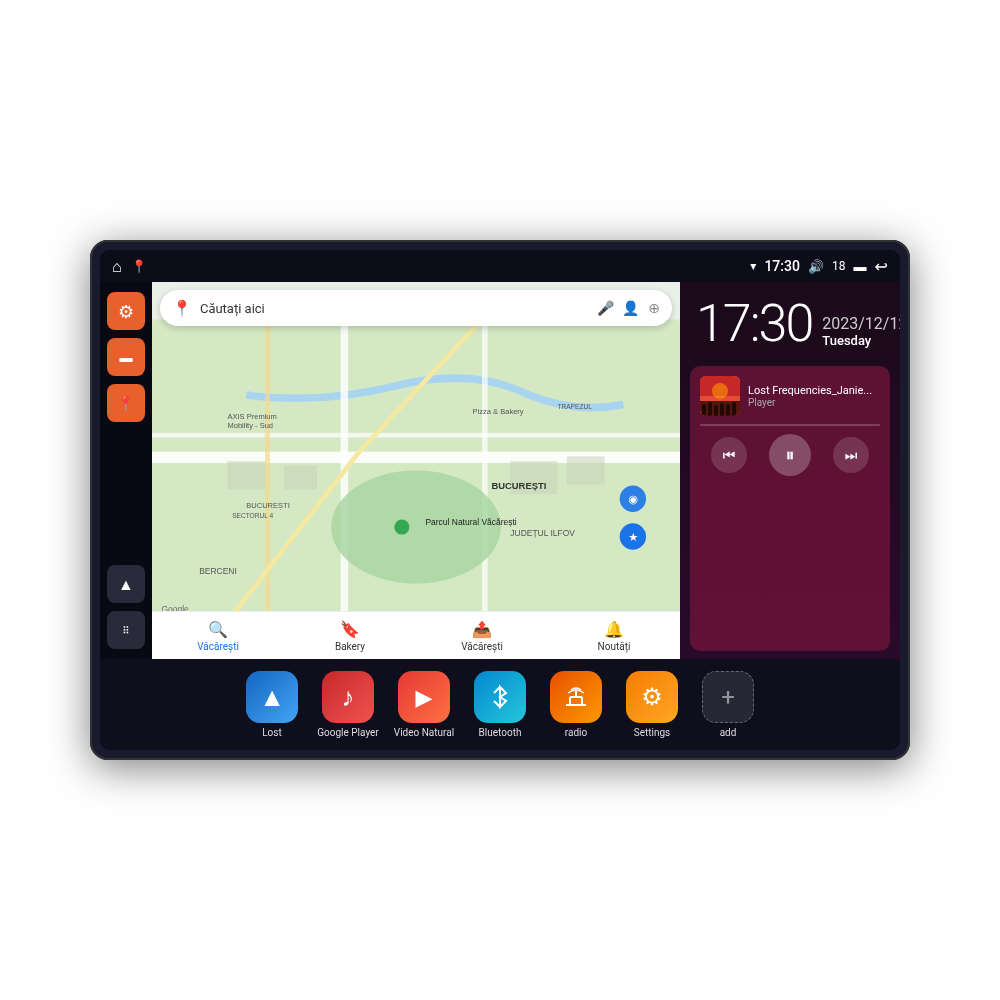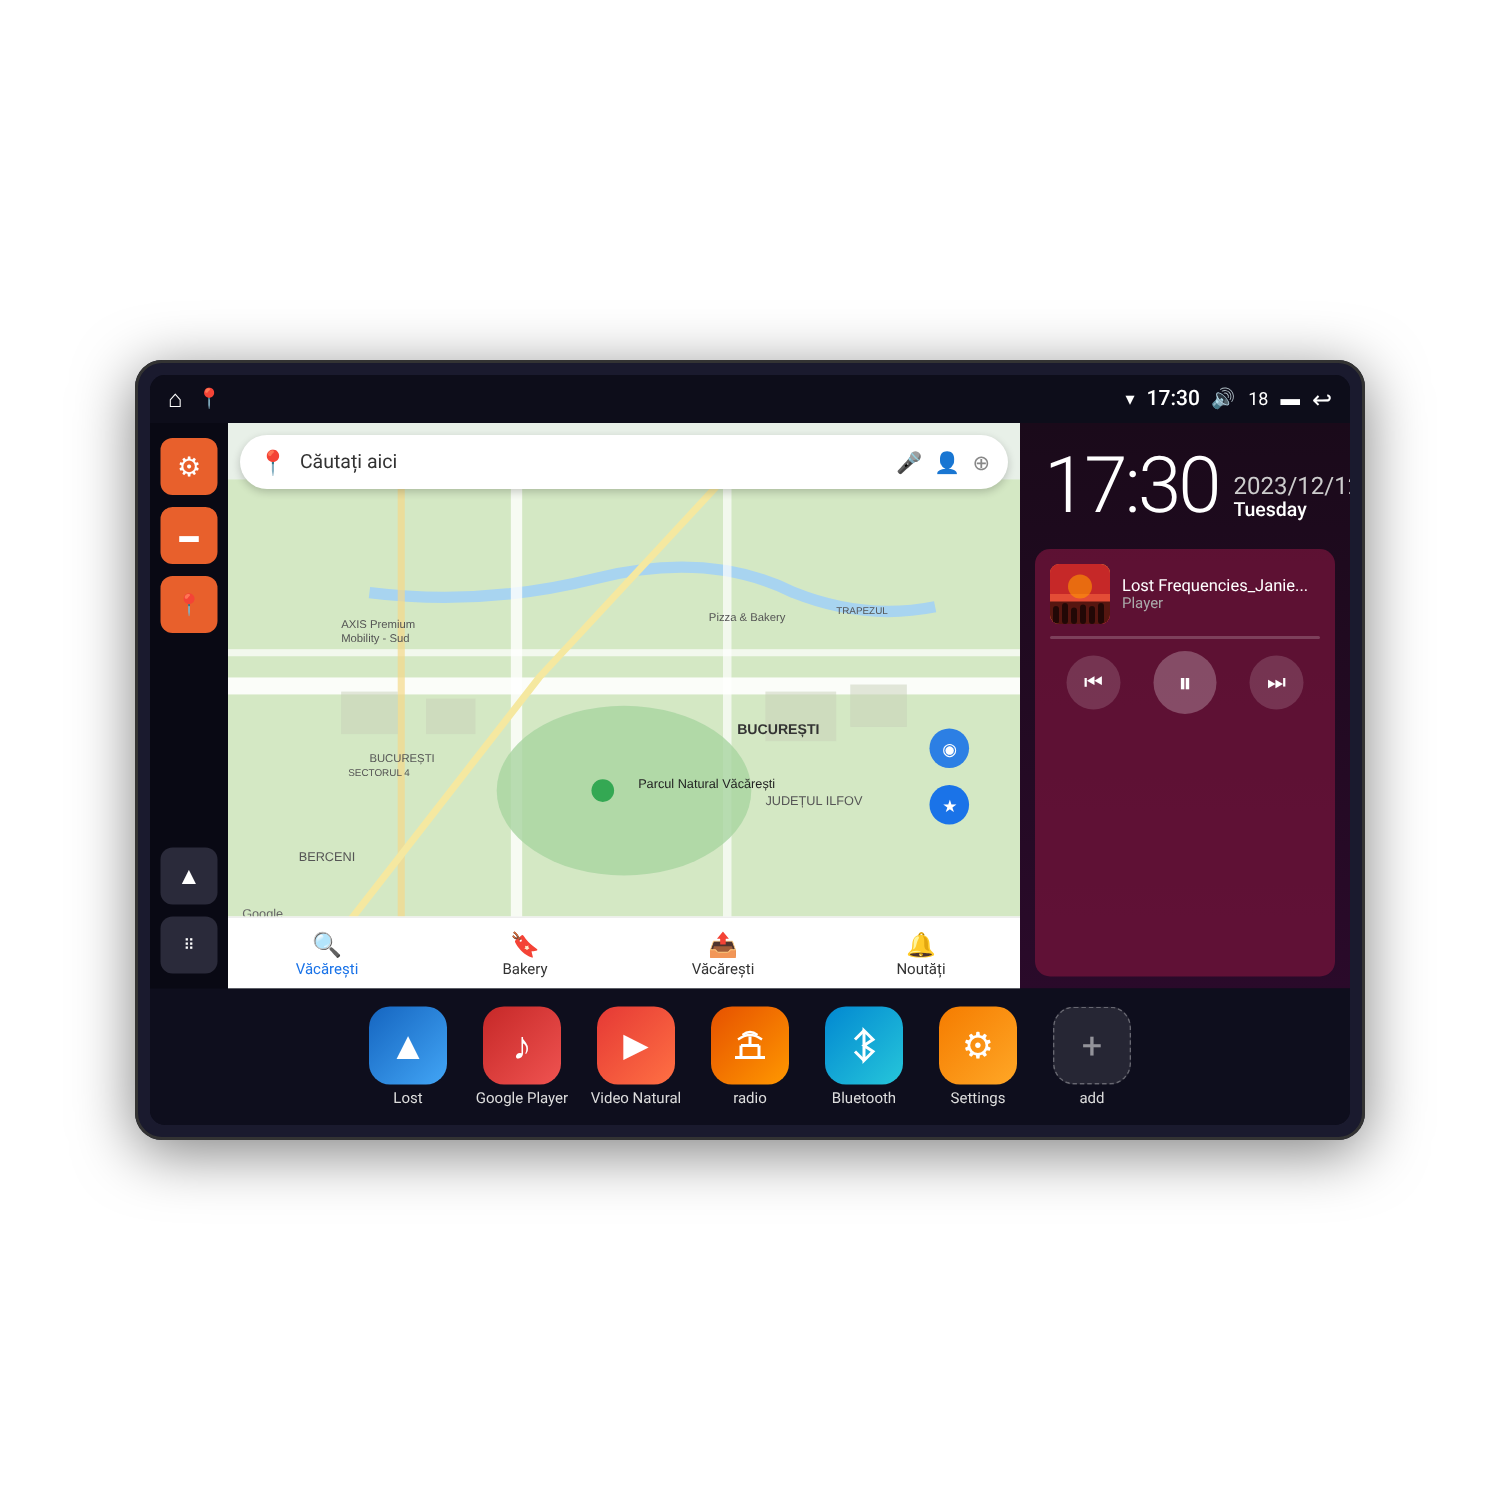--- a/index.html
+++ b/index.html
@@ -489,46 +489,46 @@
           <div class="app-icon icon-red" style="color:#fff; font-size:26px;">♪</div>
           <span class="app-label">Google Player</span>
         </div>
 
         <div class="app-item">
           <div class="app-icon icon-orange-red" style="color:#fff; font-size:22px;">▶</div>
           <span class="app-label">Video Natural</span>
         </div>
 
         <div class="app-item">
+          <div class="app-icon icon-cyan-blue" style="color:#fff;">
+            <svg width="28" height="28" viewBox="0 0 28 28">
+              <path d="M14,4 L14,24 L20,18 L14,14 L20,10 Z" stroke="white" stroke-width="2" fill="none"></path>
+              <path d="M14,4 L8,10" stroke="white" stroke-width="2"></path>
+              <path d="M14,24 L8,18" stroke="white" stroke-width="2"></path>
+            </svg>
+          </div>
+          <span class="app-label">Bluetooth</span>
+        </div>
+
+        <div class="app-item">
           <div class="app-icon icon-orange" style="color:#fff; font-size:20px;">
 
             <svg width="28" height="28" viewBox="0 0 28 28">
               <line x1="4" y1="22" x2="24" y2="22" stroke="white" stroke-width="2"></line>
               <line x1="8" y1="22" x2="8" y2="14" stroke="white" stroke-width="2"></line>
               <line x1="20" y1="22" x2="20" y2="14" stroke="white" stroke-width="2"></line>
               <line x1="8" y1="14" x2="20" y2="14" stroke="white" stroke-width="2"></line>
               <line x1="14" y1="14" x2="14" y2="8" stroke="white" stroke-width="2"></line>
               <path d="M6,10 Q14,4 22,10" stroke="white" stroke-width="1.5" fill="none"></path>
               <path d="M9,7 Q14,3 19,7" stroke="white" stroke-width="1.5" fill="none"></path>
             </svg>
           </div>
           <span class="app-label">radio</span>
         </div>
 
-        <div class="app-item">
-          <div class="app-icon icon-cyan-blue" style="color:#fff;">
-            <svg width="28" height="28" viewBox="0 0 28 28">
-              <path d="M14,4 L14,24 L20,18 L14,14 L20,10 Z" stroke="white" stroke-width="2" fill="none"></path>
-              <path d="M14,4 L8,10" stroke="white" stroke-width="2"></path>
-              <path d="M14,24 L8,18" stroke="white" stroke-width="2"></path>
-            </svg>
-          </div>
-          <span class="app-label">Bluetooth</span>
-        </div>
-
 
         <div class="app-item">
           <div class="app-icon icon-orange2" style="color:#fff; font-size:24px;">⚙</div>
           <span class="app-label">Settings</span>
         </div>
 
         <div class="app-item">
           <div class="app-icon icon-grid" style="color:rgba(255,255,255,0.5); font-size:24px;">+</div>
           <span class="app-label">add</span>
         </div>

